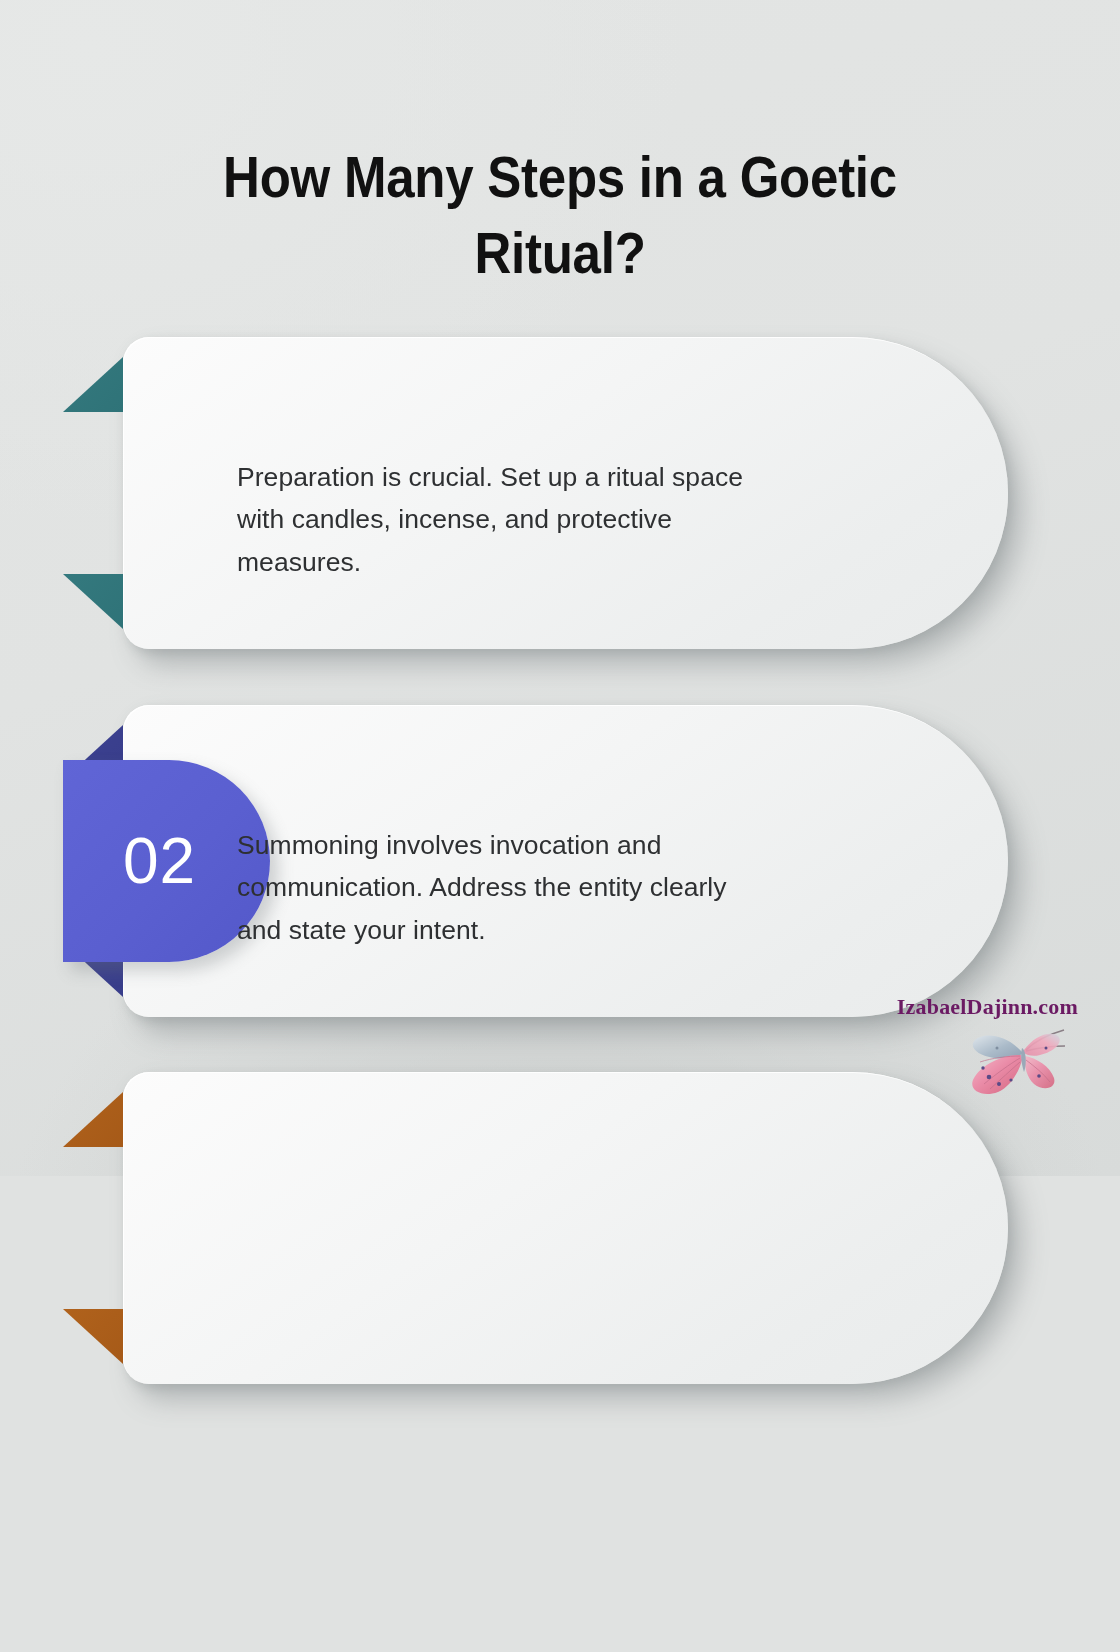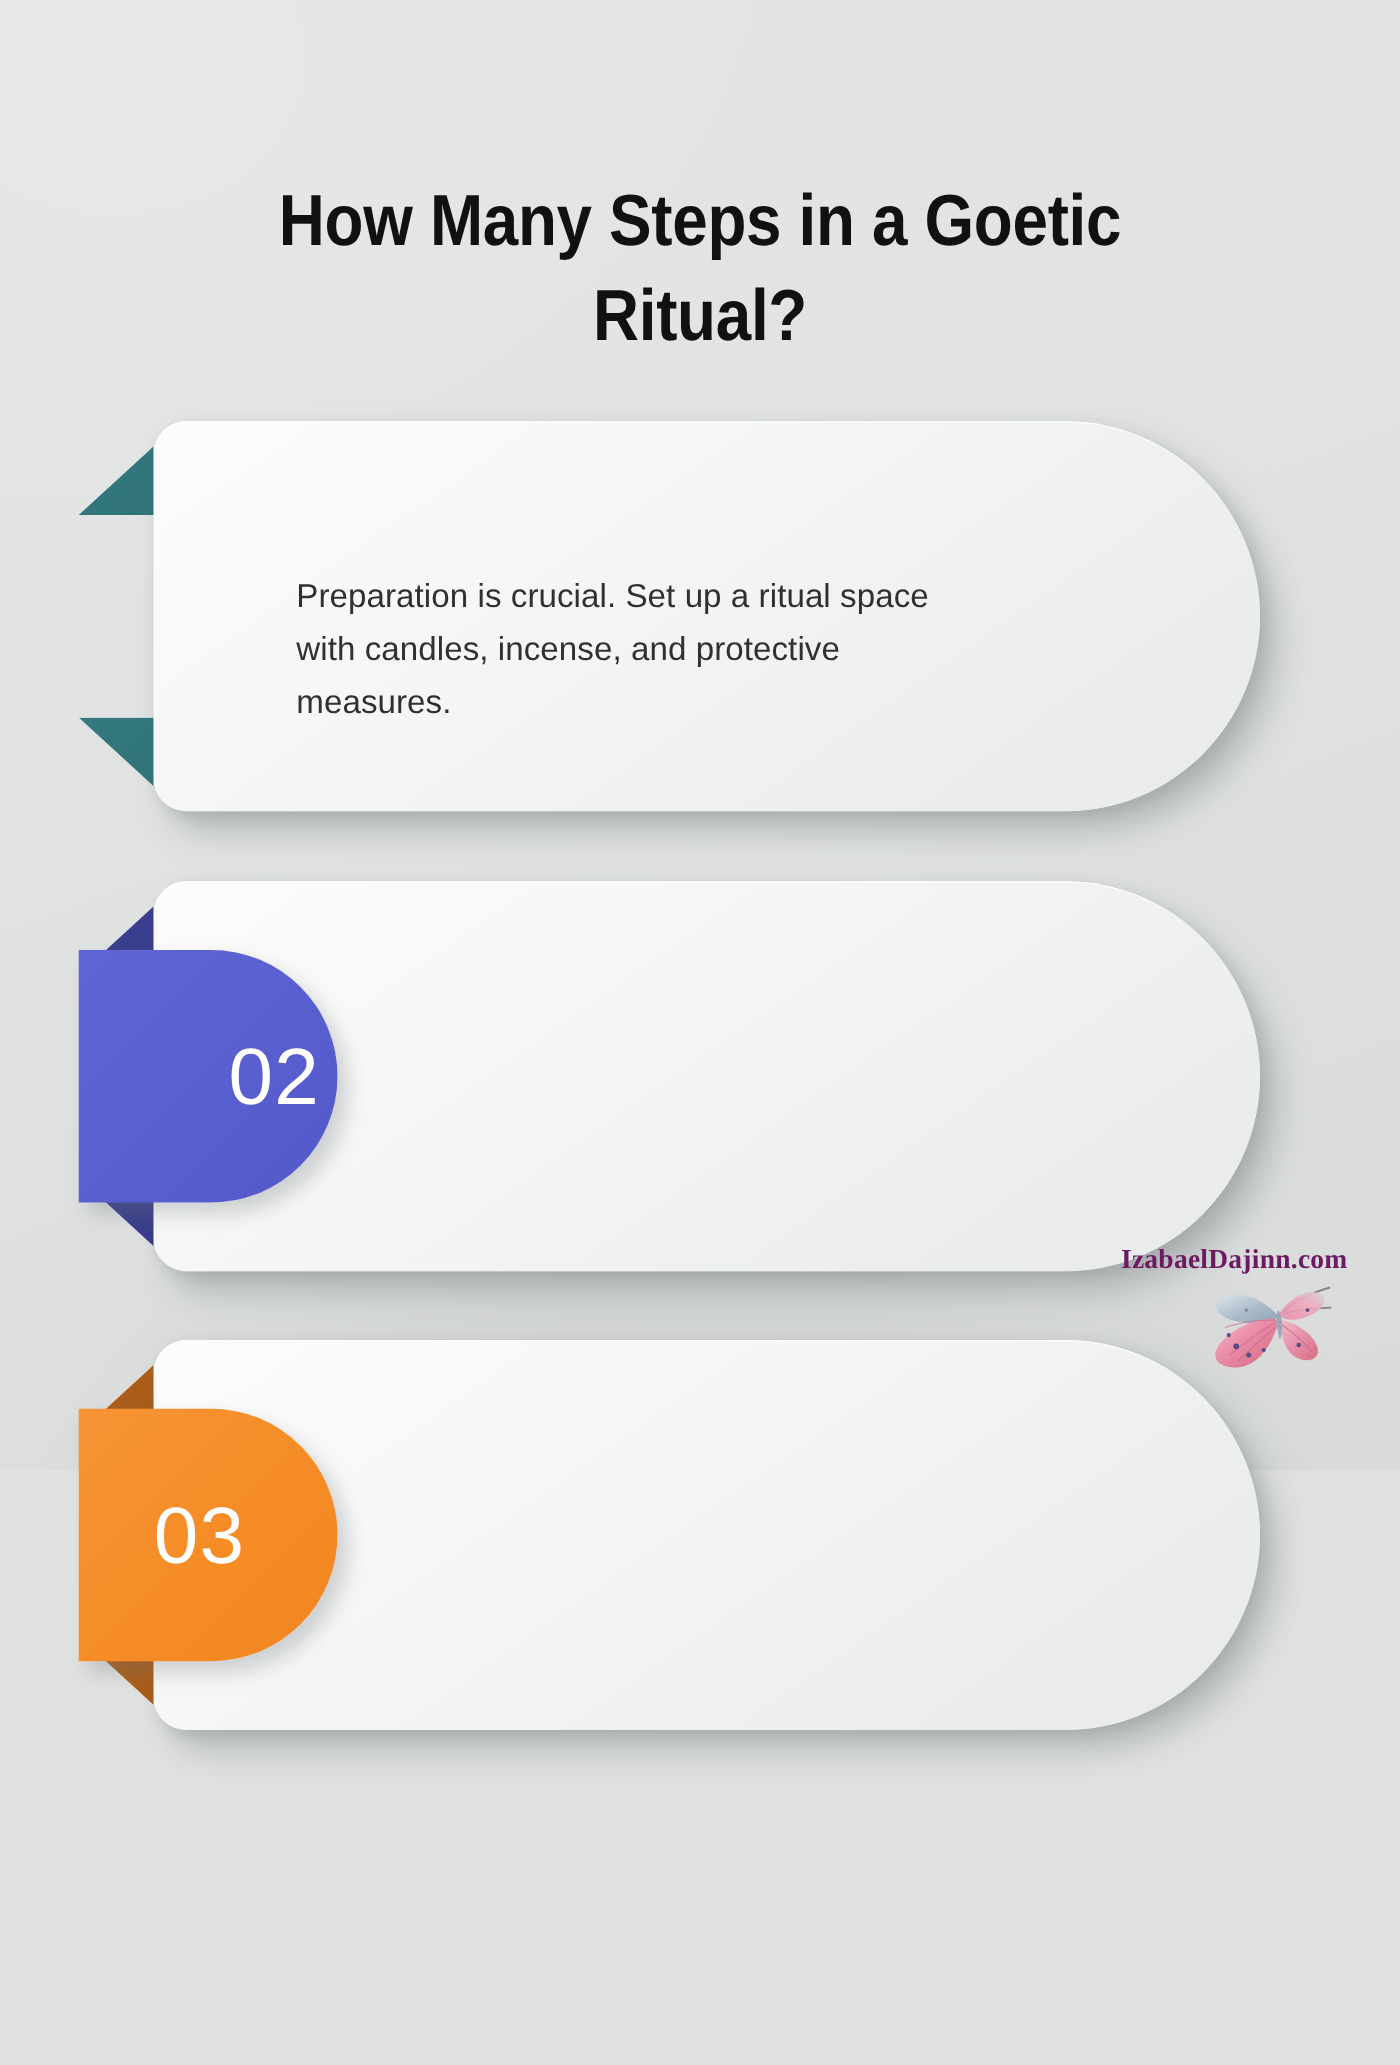--- a/index.html
+++ b/index.html
@@ -133,21 +133,21 @@
     letter-spacing: 1px;
     line-height: 1;
     padding-right: 14px;
   }
 
   
   .step-1 .badge { background: linear-gradient(135deg, #53bcbc 0%, #49b2b3 55%, #43adae 100%); }
   .step-1 .fold-top::after,
   .step-1 .fold-bottom::after { background: linear-gradient(135deg, #34797e 0%, #2f7378 100%); }
 
-  .step-2 .badge { background: linear-gradient(135deg, #6065d6 0%, #5a5fd0 55%, #5358c9 100%); justify-content: flex-end; }
+  .step-2 .badge { background: linear-gradient(135deg, #6065d6 0%, #5a5fd0 55%, #5358c9 100%); }
   .step-2 .fold-top::after,
   .step-2 .fold-bottom::after { background: linear-gradient(135deg, #3d4292 0%, #383d8a 100%); }
 
   .step-3 .badge { background: linear-gradient(135deg, #f79434 0%, #f58c26 55%, #f28621 100%); }
   .step-3 .fold-top::after,
   .step-3 .fold-bottom::after { background: linear-gradient(135deg, #b0621c 0%, #a65a18 100%); }
 
   
   .brand {
     position: absolute;
@@ -191,29 +191,27 @@
       <p class="card-text">Preparation is crucial. Set up a ritual space with candles, incense, and protective measures.</p>
     </div>
 
     <div class="step step-2">
       <div class="card"></div>
       <div class="fold fold-top"></div>
       <div class="fold fold-bottom"></div>
       <div class="badge">
         <span class="badge-number">02</span>
       </div>
+      <p class="card-text">Summoning involves invocation and communication. Address the entity clearly and state your intent.</p>
     </div>
 
     <div class="step step-3">
       <div class="card"></div>
       <div class="fold fold-top"></div>
       <div class="fold fold-bottom"></div>
-      <div class="badge">
-        <span class="badge-number">03</span>
-      </div>
     </div>
 
   </div>
 
   <div class="brand">
     <div class="brand-text">IzabaelDajinn.com</div>
     <svg class="brand-mark" viewBox="0 0 108 86">
       <defs>
         <linearGradient id="wingA" x1="0" y1="0" x2="1" y2="1">
           <stop offset="0%" stop-color="#f4b8c8"></stop>

